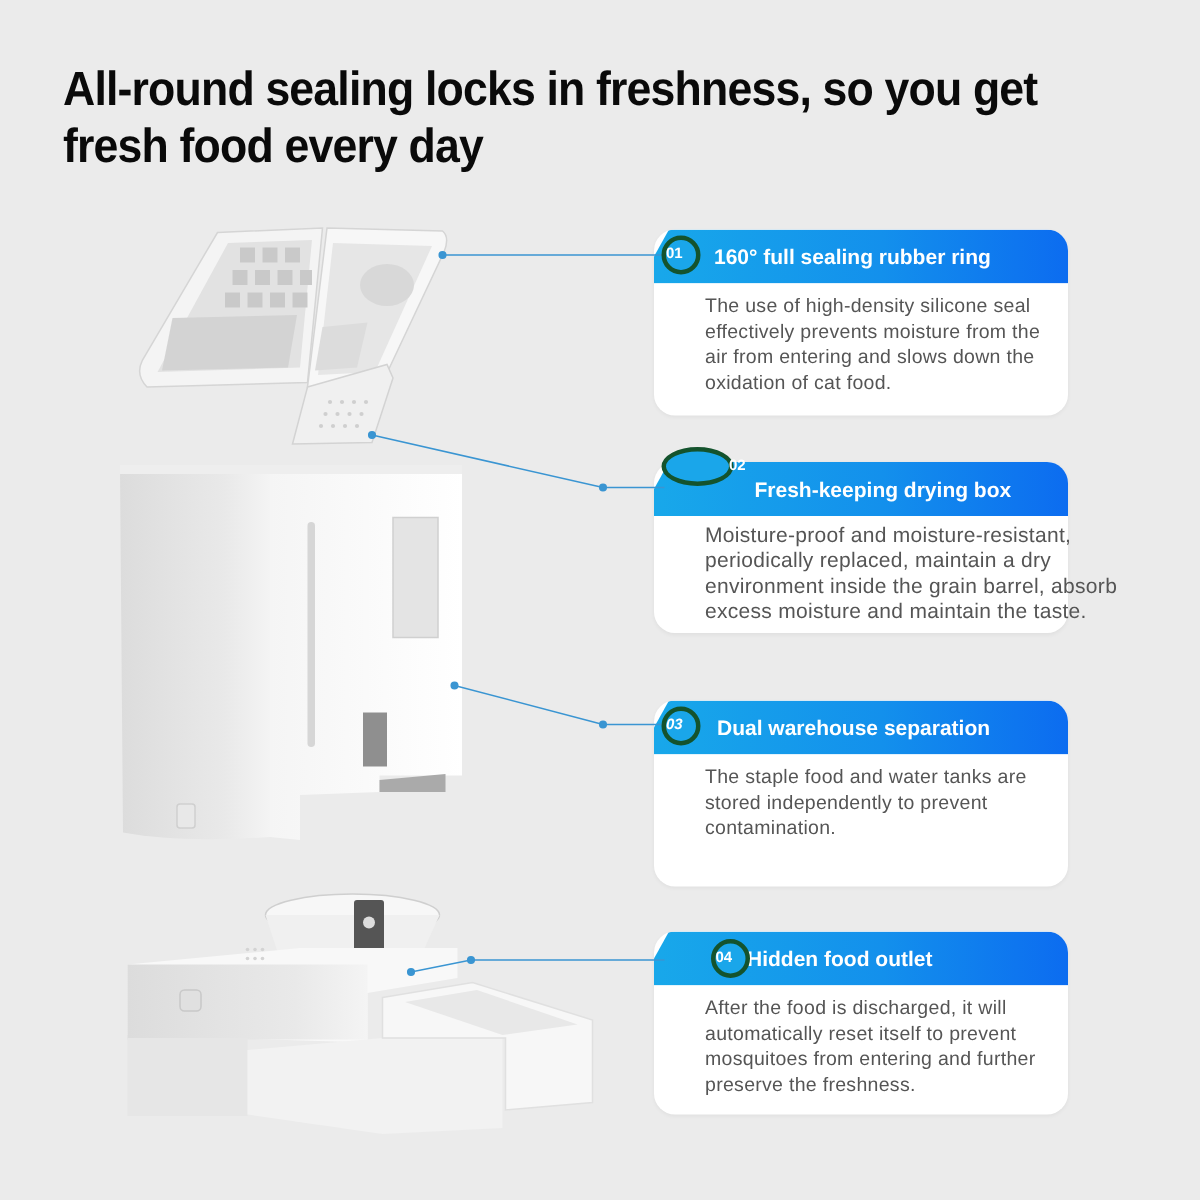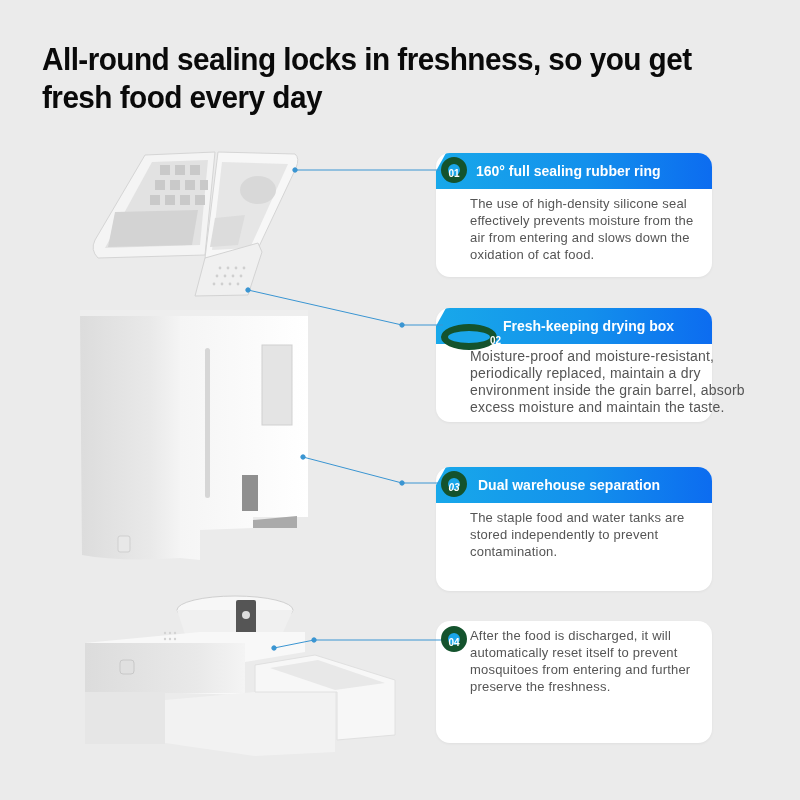--- a/index.html
+++ b/index.html
@@ -29,23 +29,23 @@
     clip-path: polygon(0 18px, 10px 0, 100% 0, 100% 100%, 0 100%);
   }
   .card-head-title {
     position: absolute; top: 0; height: 36px; line-height: 36px;
     color: #ffffff; font-weight: 700; font-size: 14px;
     white-space: nowrap;
   }
   .badge {
     position: absolute; left: 441px; width: 26px; height: 26px;
     border-radius: 50%; background: #1aa6ea;
-    border: 7px solid #14532d;
+    border: 3px solid #14532d;
     color: #ffffff; font-size: 10px; font-weight: 700;
-    text-align: center; line-height: 20px; z-index: 3;
+    text-align: left; line-height: 20px; z-index: 3;
   }
   .card-body {
     padding: 6px 12px 10px 18px;
     color: #555555; font-weight: 400; font-size: 13px; line-height: 17px;
     letter-spacing: 0.2px;
     margin-left: 16px;
   }
   .card-body.big { font-size: 14px; line-height: 17px; padding-top: 4px; }
   .lines { position: absolute; left: 0; top: 0; z-index: 2; }
   .product { position: absolute; }
@@ -170,32 +170,35 @@
 </svg>
 
 <div class="badge" style="top:157px;">01</div>
 <div class="card" style="top:153px; height:124px;">
   <div class="card-head">
     <span class="card-head-title" style="left:40px;">160°   full sealing rubber ring</span>
   </div>
   <div class="card-body">The use of high-density silicone seal effectively prevents moisture from the air from entering and slows down the oxidation of cat food.</div>
 </div>
 
-<div class="badge" style="top:324px;padding-left:42px;">02</div>
+<div class="badge" style="top:298px;padding-left:42px;">02</div>
 <div class="card" style="top:308px; height:114px;">
   <div class="card-head">
     <span class="card-head-title" style="left:67px;">Fresh-keeping drying box</span>
   </div>
   <div class="card-body big" style="padding-left:18px; padding-right:4px; width:300px;">Moisture-proof and moisture-resistant, periodically replaced, maintain a dry environment inside the grain barrel, absorb excess moisture and maintain the taste.</div>
 </div>
 
 <div class="badge" style="top:471px;font-style:italic;">03</div>
 <div class="card" style="top:467px; height:124px;">
   <div class="card-head">
     <span class="card-head-title" style="left:42px;">Dual warehouse separation</span>
   </div>
   <div class="card-body" style="padding-right:18px;">The staple food and water tanks are stored independently to prevent contamination.</div>
 </div>
 
-<div class="badge" style="top:626px;">04</div>
+<div class="badge" style="top:626px;margin-left:33px;">04</div>
 <div class="card" style="top:621px; height:122px;">
+  <div class="card-head">
+    <span class="card-head-title" style="left:62px;">Hidden food outlet</span>
+  </div>
   <div class="card-body" style="padding-right:4px;">After the food is discharged, it will automatically reset itself to prevent mosquitoes from entering and further preserve the freshness.</div>
 </div>
 
 </body></html>

